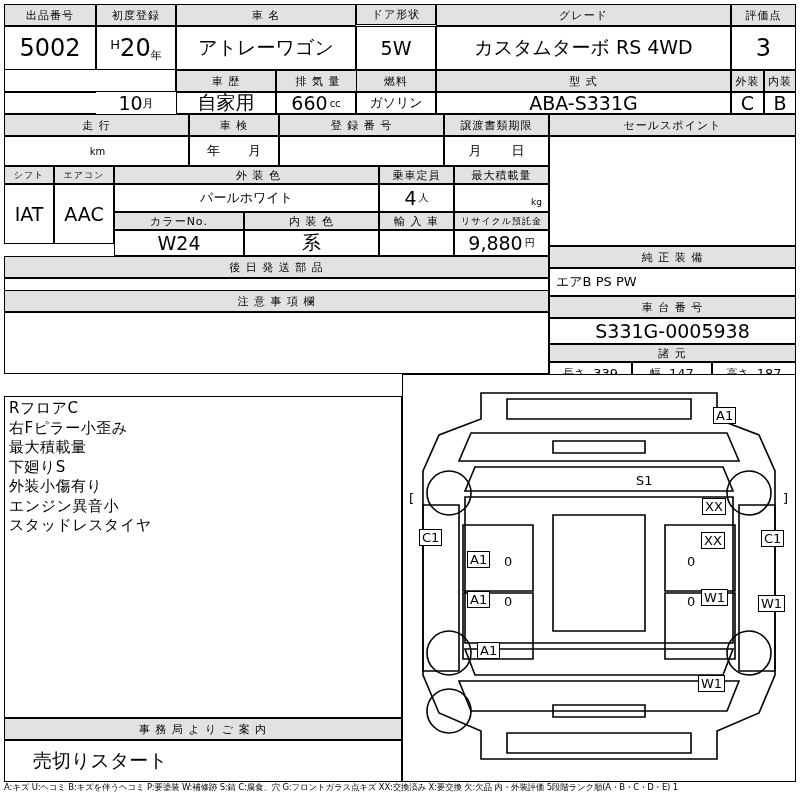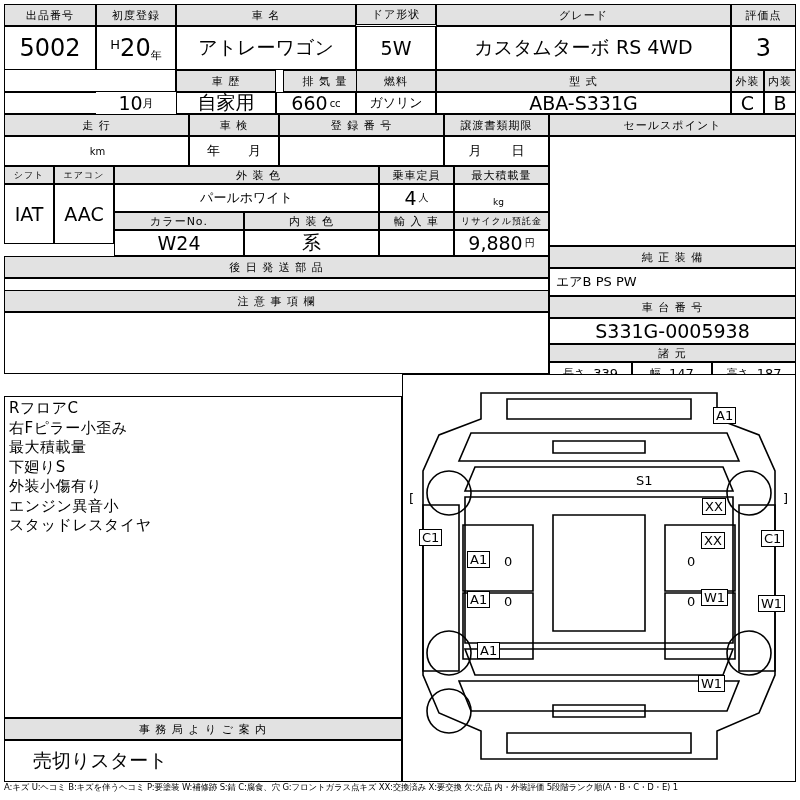--- a/index.html
+++ b/index.html
@@ -100,21 +100,21 @@
   <div class="box hdr" style="left:432px;top:0;width:295px;height:22px;">グレード</div>
   <div class="box val med" style="left:432px;top:22px;width:295px;height:44px;">カスタムターボ RS 4WD</div>
 
   <div class="box hdr" style="left:727px;top:0;width:65px;height:22px;">評価点</div>
   <div class="box val big" style="left:727px;top:22px;width:65px;height:44px;">3</div>
 
   <div class="box" style="left:0;top:66px;width:172px;height:22px;border-top:none;"></div>
   <div class="box" style="left:0;top:88px;width:172px;height:22px;"></div>
 
   <div class="box hdr" style="left:172px;top:66px;width:100px;height:22px;">車 歴</div>
-  <div class="box hdr" style="left:279px;top:66px;width:84px;height:22px;">排 気 量</div>
+  <div class="box hdr" style="left:272px;top:66px;width:84px;height:22px;">排 気 量</div>
   <div class="box hdr" style="left:352px;top:66px;width:80px;height:22px;">燃料</div>
   <div class="box hdr" style="left:432px;top:66px;width:295px;height:22px;">型 式</div>
   <div class="box hdr xs" style="left:727px;top:66px;width:33px;height:22px;">外装</div>
   <div class="box hdr xs" style="left:760px;top:66px;width:32px;height:22px;">内装</div>
 
   <div class="box" style="left:92px;top:88px;width:80px;height:22px;border:none;">
     <div style="display:flex;align-items:center;justify-content:center;height:100%;">
       <span class="med">10</span>
       <span class="xs">月</span>
     </div>
@@ -171,21 +171,21 @@
   <div class="box hdr xs" style="left:375px;top:162px;width:75px;height:18px;">乗車定員</div>
   <div class="box" style="left:375px;top:180px;width:75px;height:28px;">
     <div style="display:flex;align-items:center;justify-content:center;height:100%;">
       <span class="med">4</span>
       <span class="xs unit">人</span>
     </div>
   </div>
 
   <div class="box hdr xs" style="left:450px;top:162px;width:95px;height:18px;">最大積載量</div>
   <div class="box" style="left:450px;top:180px;width:95px;height:28px;">
-    <div style="display:flex;align-items:flex-end;justify-content:center;height:100%;padding:0 6px 4px 0;">
+    <div style="display:flex;align-items:flex-end;justify-content:flex-end;height:100%;padding:0 6px 4px 0;">
       <span class="tiny">kg</span>
     </div>
   </div>
 
   <div class="box hdr" style="left:110px;top:208px;width:130px;height:18px;">カラーNo.</div>
   <div class="box val med" style="left:110px;top:226px;width:130px;height:26px;">W24</div>
 
   <div class="box hdr" style="left:240px;top:208px;width:135px;height:18px;">内 装 色</div>
   <div class="box val med" style="left:240px;top:226px;width:135px;height:26px;">系</div>
 

